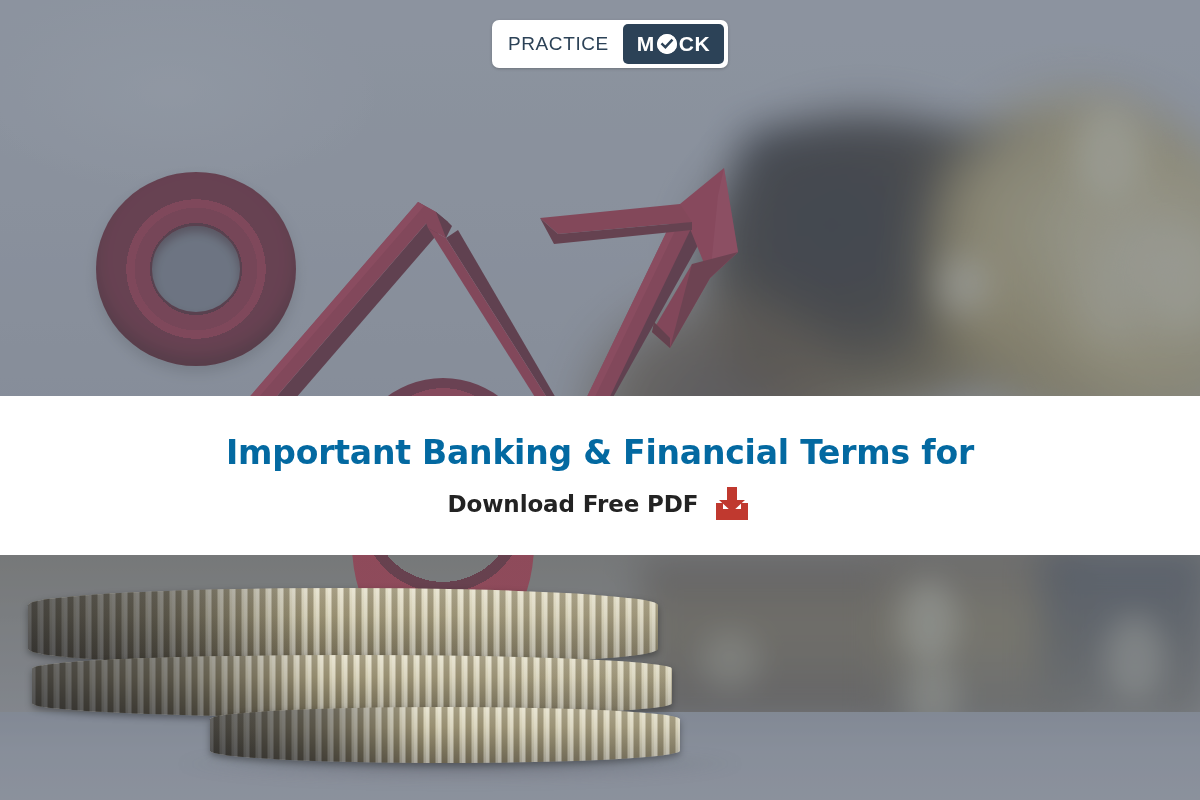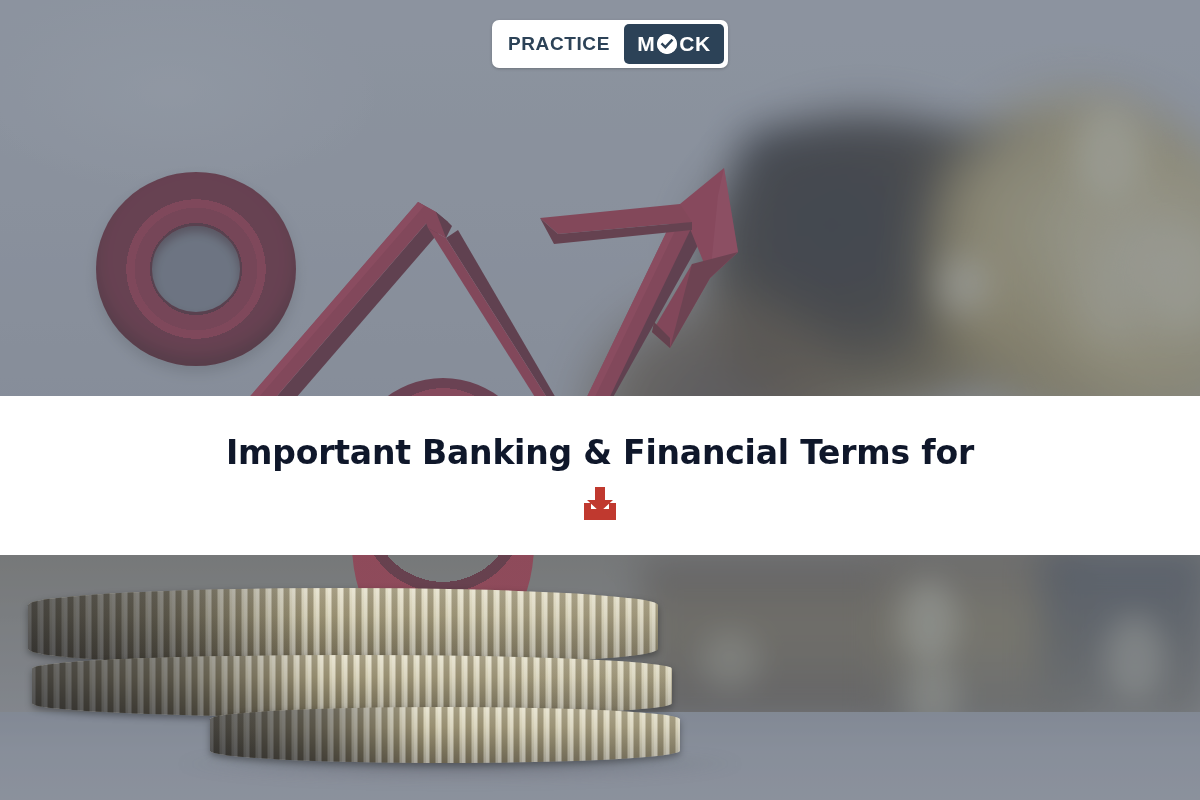--- a/index.html
+++ b/index.html
@@ -181,21 +181,21 @@
     border-radius:7px;
     box-shadow:0 1px 3px rgba(0,0,0,.22);
     overflow:hidden;
     padding:4px;
   }
   .logo-left {
     flex:0 0 auto;
     display:flex; align-items:center; justify-content:center;
     padding:0 14px 0 12px;
     color:#2c4257;
-    font-weight:700;
+    font-weight:400;
     font-size:19px;
     letter-spacing:.6px;
     font-family:"Liberation Sans", sans-serif;
   }
   .logo-right {
     flex:1 1 auto;
     display:flex; align-items:center; justify-content:center;
     background:#2c4257;
     border-radius:5px;
     color:#ffffff;
@@ -216,21 +216,21 @@
 
   
   .headline-band {
     position:absolute; left:0; top:396px; width:1200px; height:159px;
     background:#ffffff;
     display:flex; flex-direction:column;
     align-items:center; justify-content:center;
     padding-top:4px;
   }
   .headline {
-    color:#0f172a;
+    color:#0369a1;
     font-family:"DejaVu Sans", sans-serif;
     font-weight:700;
     font-size:33px;
     line-height:1.28;
     text-align:center;
     letter-spacing:-.2px;
   }
   .cta-row {
     display:flex; align-items:center; justify-content:center;
     gap:14px;
@@ -337,20 +337,21 @@
       </span>
       <span>CK</span>
     </span>
   </div>
 
   <div class="headline-band">
     <div class="headline">
       <div>Important Banking &amp; Financial Terms for</div>
     </div>
     <div class="cta-row">
+      <span class="cta-text">Download Free PDF</span>
       <span>
         <svg class="dl-icon" width="40" height="38" viewBox="0 0 40 38" aria-hidden="true">
           <path d="M15 2 H25 V15 H33 L20 27 L7 15 H15 Z" fill="#c0392f"></path>
           <path d="M4 18 H11 V24 H29 V18 H36 V35 H4 Z" fill="#c0392f"></path>
         </svg>
       </span>
     </div>
   </div>
 
 </div>

